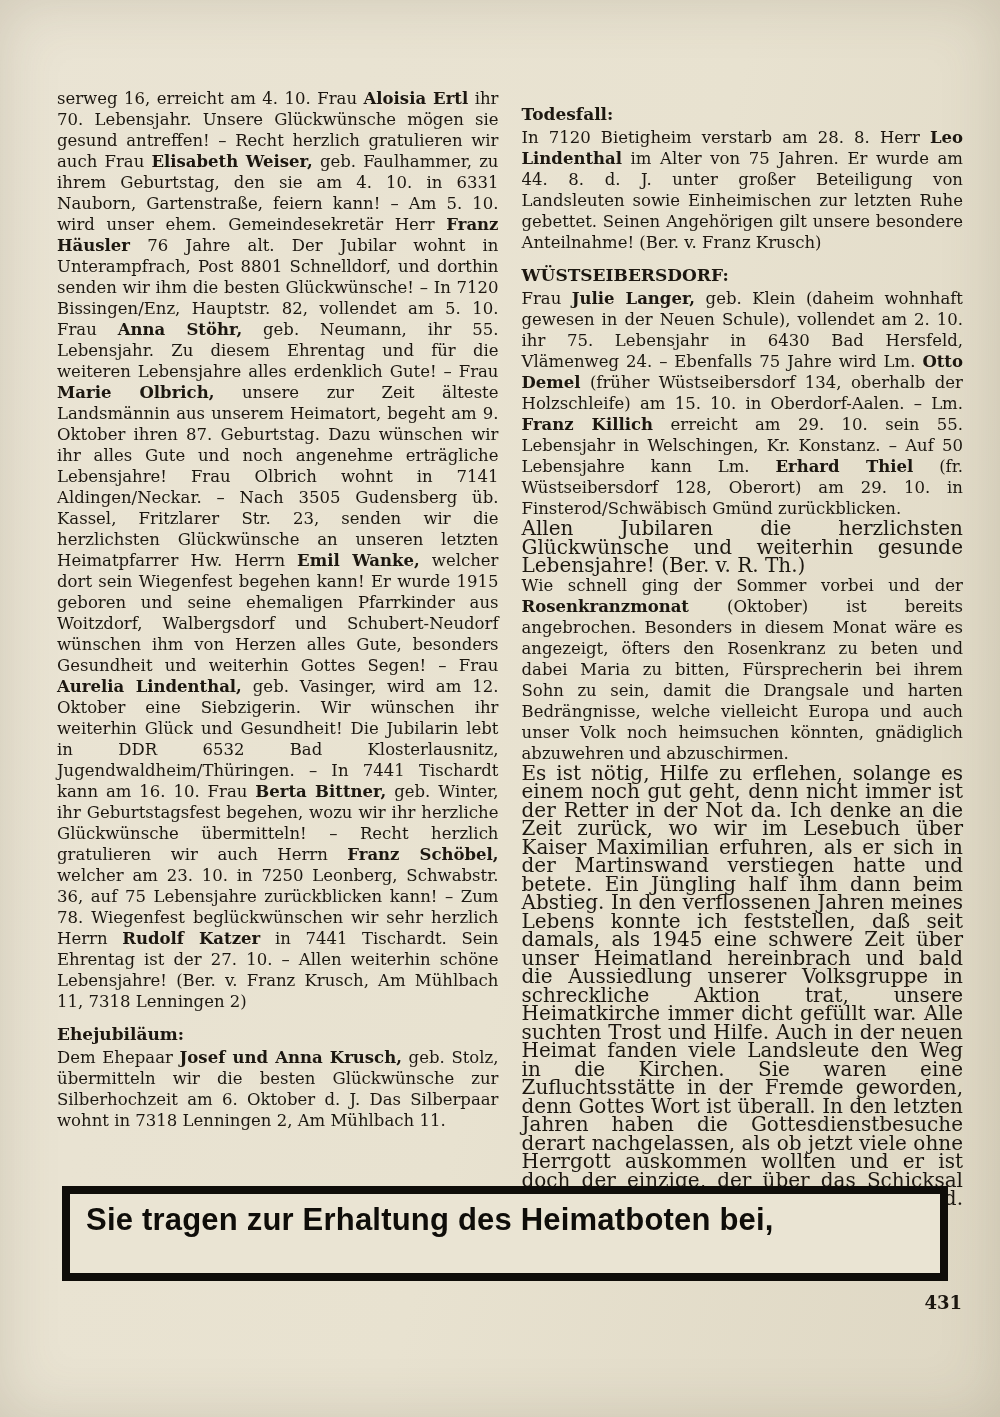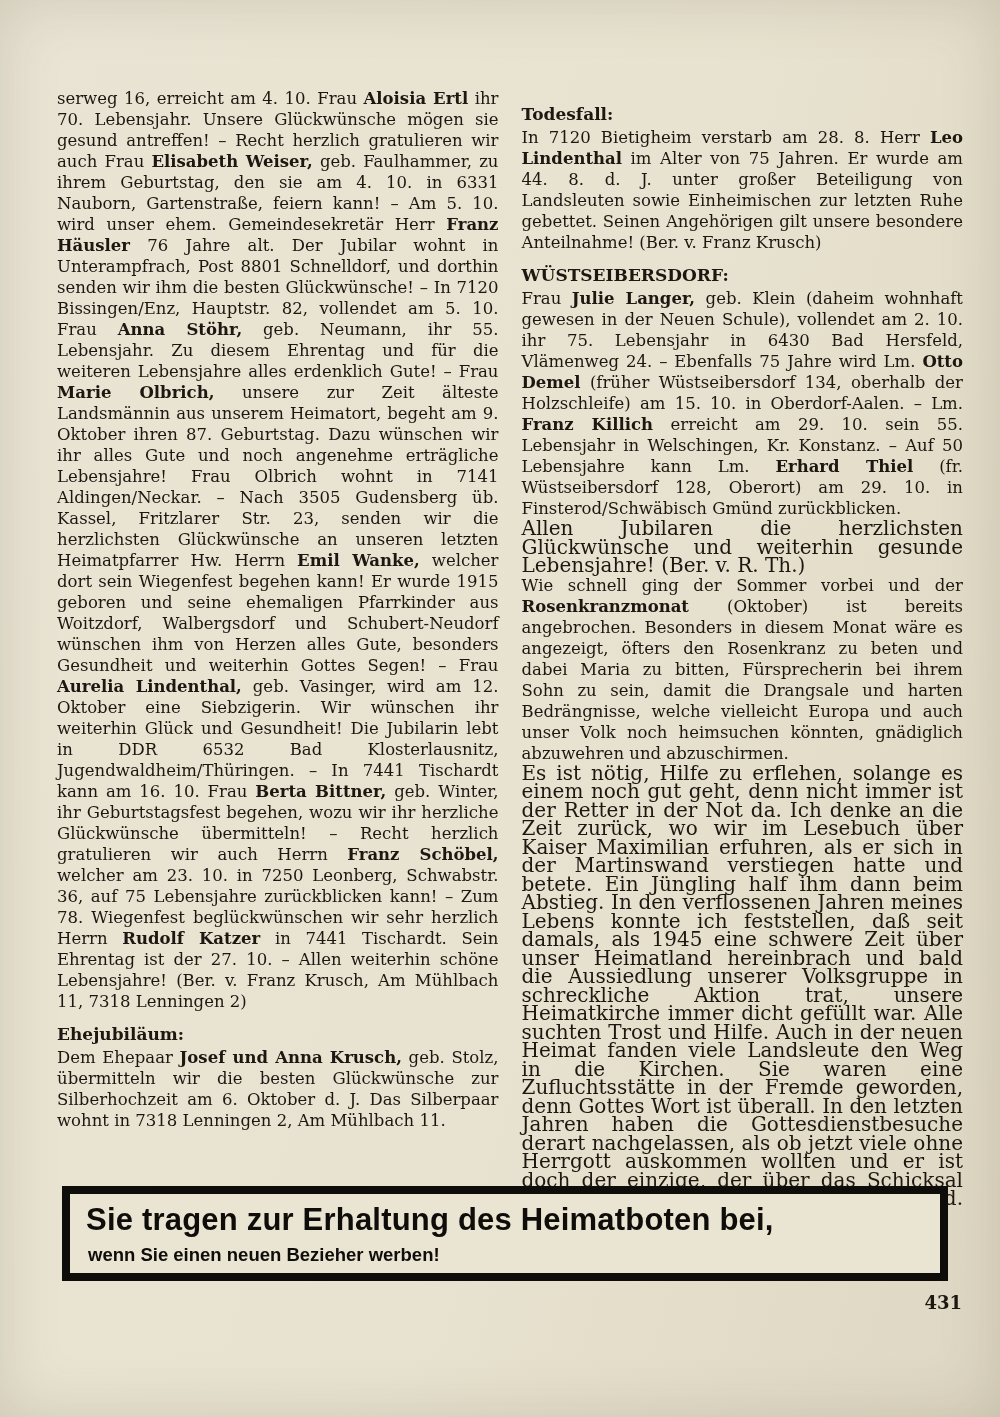--- a/index.html
+++ b/index.html
@@ -121,18 +121,17 @@
       <p class="body-text"><span>Frau </span><strong>Julie Langer,</strong><span> geb. Klein (daheim wohnhaft gewesen in der Neuen Schule), vollendet am 2. 10. ihr 75. Lebensjahr in 6430 Bad Hersfeld, Vlämenweg 24. – Ebenfalls 75 Jahre wird Lm. </span><strong>Otto Demel</strong><span> (früher Wüstseibersdorf 134, oberhalb der Holzschleife) am 15. 10. in Oberdorf-Aalen. – Lm. </span><strong>Franz Killich</strong><span> erreicht am 29. 10. sein 55. Lebensjahr in Welschingen, Kr. Konstanz. – Auf 50 Lebensjahre kann Lm. </span><strong>Erhard Thiel</strong><span> (fr. Wüstseibersdorf 128, Oberort) am 29. 10. in Finsterod/Schwäbisch Gmünd zurückblicken.</span></p>
       <p class="small-text"><span>Allen Jubilaren die herzlichsten Glückwünsche und weiterhin gesunde Lebensjahre! (Ber. v. R. Th.)</span></p>
       <p class="body-text spaced"><span>Wie schnell ging der Sommer vorbei und der </span><strong>Rosenkranzmonat</strong><span> (Oktober) ist bereits angebrochen. Besonders in diesem Monat wäre es angezeigt, öfters den Rosenkranz zu beten und dabei Maria zu bitten, Fürsprecherin bei ihrem Sohn zu sein, damit die Drangsale und harten Bedrängnisse, welche vielleicht Europa und auch unser Volk noch heimsuchen könnten, gnädiglich abzuwehren und abzuschirmen.</span></p>
       <p class="small-text"><span>Es ist nötig, Hilfe zu erflehen, solange es einem noch gut geht, denn nicht immer ist der Retter in der Not da. Ich denke an die Zeit zurück, wo wir im Lesebuch über Kaiser Maximilian erfuhren, als er sich in der Martinswand verstiegen hatte und betete. Ein Jüngling half ihm dann beim Abstieg. In den verflossenen Jahren meines Lebens konnte ich feststellen, daß seit damals, als 1945 eine schwere Zeit über unser Heimatland hereinbrach und bald die Aussiedlung unserer Volksgruppe in schreckliche Aktion trat, unsere Heimatkirche immer dicht gefüllt war. Alle suchten Trost und Hilfe. Auch in der neuen Heimat fanden viele Landsleute den Weg in die Kirchen. Sie waren eine Zufluchtsstätte in der Fremde geworden, denn Gottes Wort ist überall. In den letzten Jahren haben die Gottesdienstbesuche derart nachgelassen, als ob jetzt viele ohne Herrgott auskommen wollten und er ist doch der einzige, der über das Schicksal des deutschen Volkes bestimmen wird. (Richard Theuer)</span></p>
     </div>
 
   </div>
 
   <div class="banner">
     <div class="banner-line1">Sie tragen zur Erhaltung des Heimatboten bei,</div>
-    <div class="banner-line2">wenn Sie einen neuen Bezieher werben!</div>
   </div>
 
   <div class="page-number">431</div>
 
 </div>
 
 </body></html>

